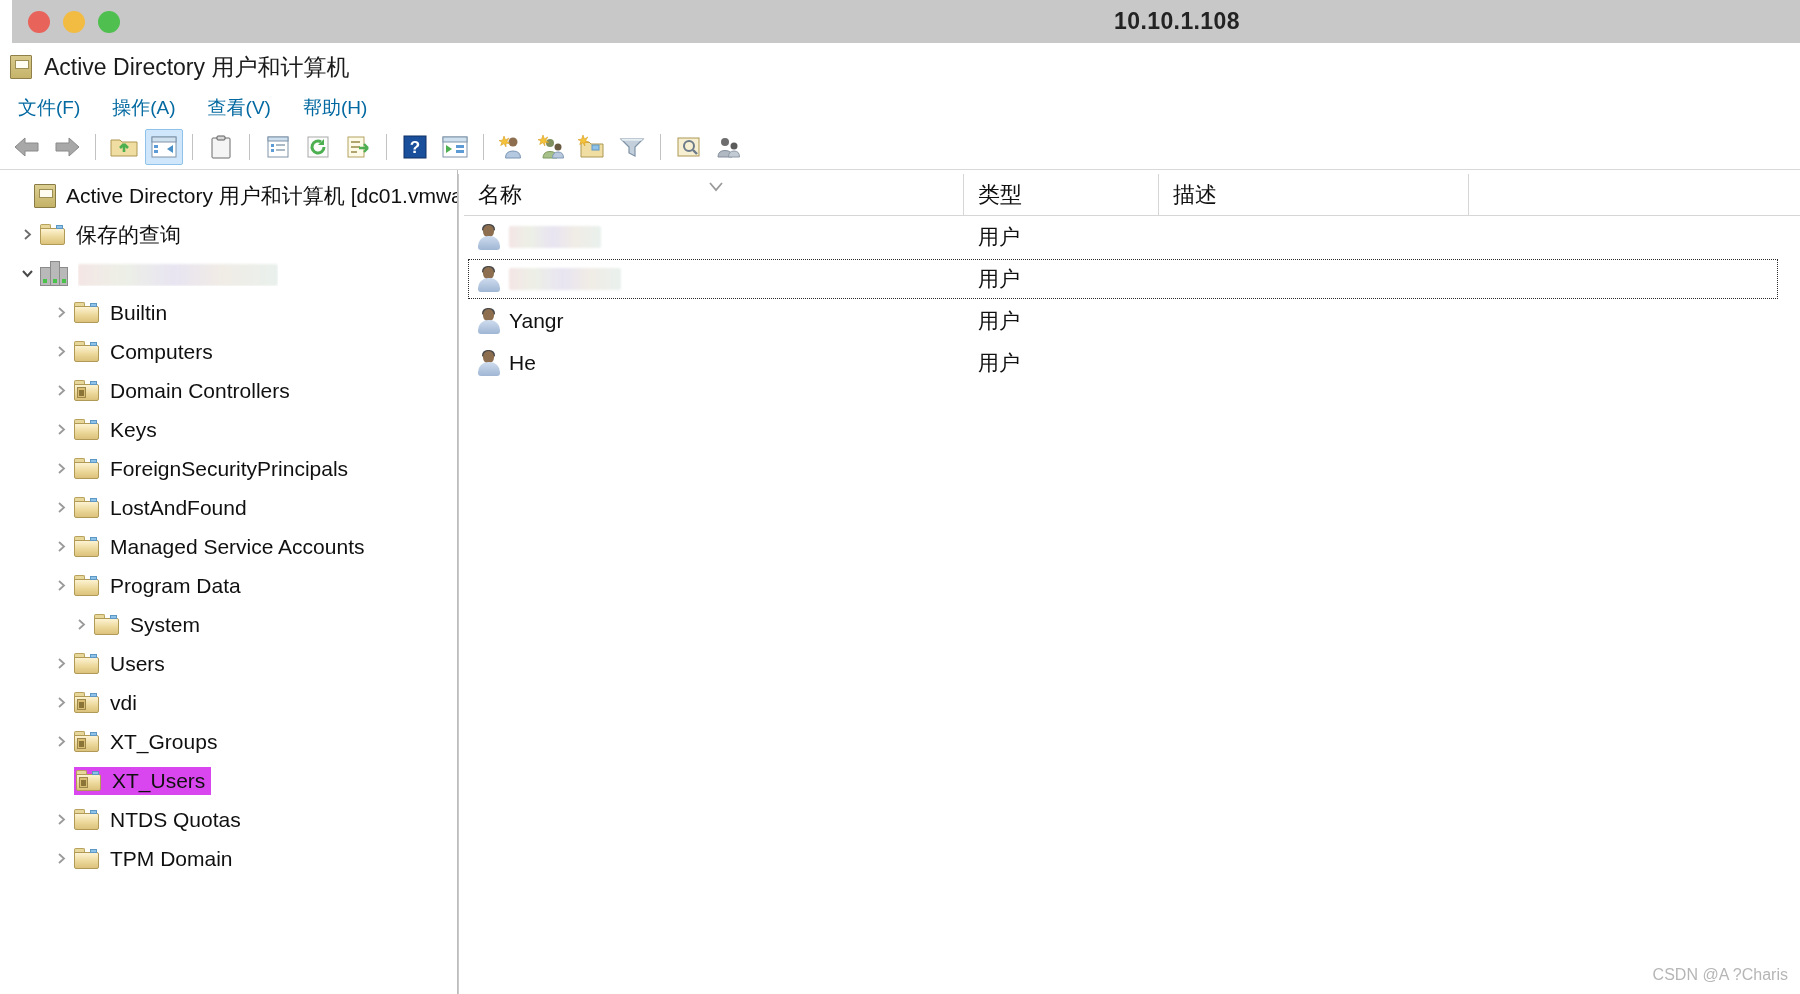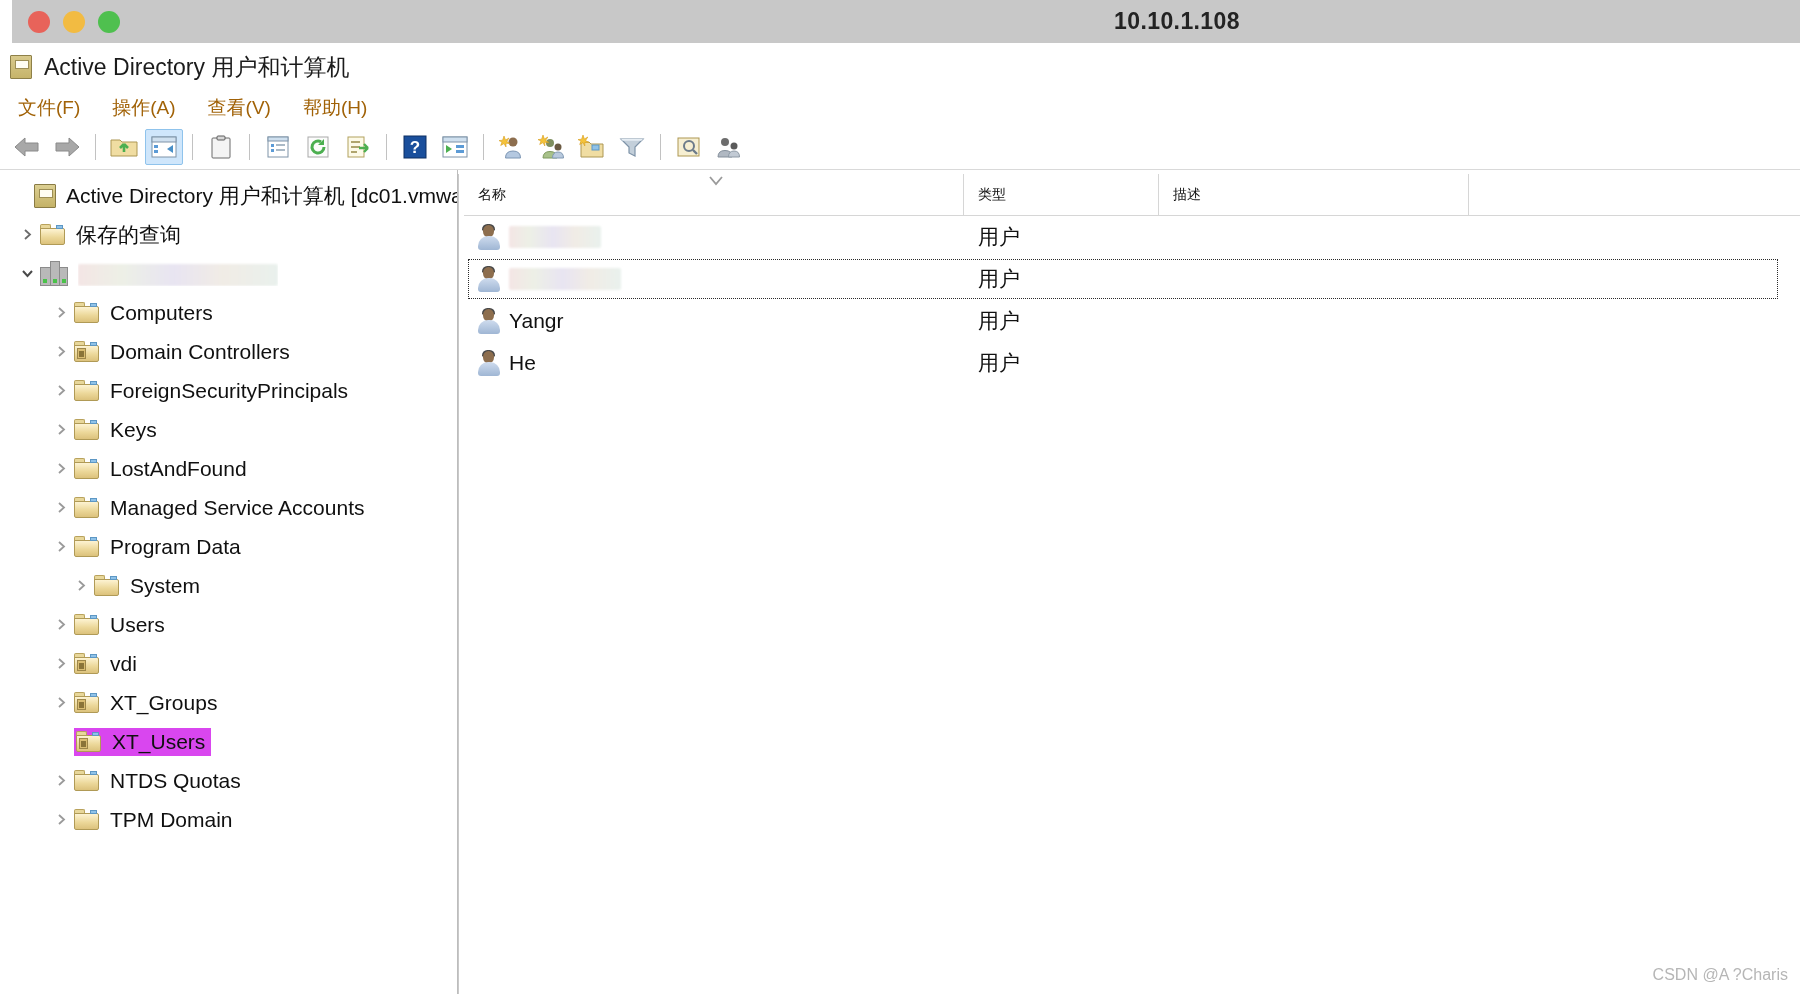--- a/index.html
+++ b/index.html
@@ -75,21 +75,21 @@
     color: #1b1b1b;
   }
 
   
   .menubar {
     display: flex; align-items: center;
     height: 34px;
     padding-left: 12px;
     gap: 20px;
     font-size: 19px;
-    color: #a16207;
+    color: #0369a1;
   }
   .menu-item { padding: 2px 6px; cursor: default; }
 
   
   .toolbar {
     display: flex; align-items: center;
     height: 45px;
     padding-left: 8px;
     gap: 2px;
     border-bottom: 1px solid #d9d9d9;
@@ -227,21 +227,21 @@
 
   
   .lv-header {
     display: flex;
     height: 42px;
     border-bottom: 1px solid #d6d6d6;
     background: #ffffff;
     position: relative;
   }
   .lv-th {
-    font-size: 14px;
+    font-size: 22px;
     color: #111;
     display: flex; align-items: center;
     padding-left: 14px;
     border-right: 1px solid #d6d6d6;
     position: relative;
   }
   .lv-th.name  { width: 500px; }
   .lv-th.type  { width: 195px; }
   .lv-th.desc  { width: 310px; }
   .lv-sort {
@@ -517,20 +517,33 @@
               <span class="blk b3"></span>
             <span class="led led1"></span>
               <span class="led led2"></span>
               <span class="led led3"></span>
           </span>
           <span class="tree-label">
             <span class="redact" style="width:200px"></span>
           </span>
         </div>
 
+        <div class="tree-row" style="padding-left:48px">
+          <span class="twisty">
+            <svg width="13" height="13" viewBox="0 0 13 13">
+                <path d="M4 2 L9 6.5 L4 11" fill="none" stroke="#9a9a9a" stroke-width="1.8"></path>
+              </svg>
+          </span>
+          <span class="folder">
+              <span class="tab"></span>
+              <span class="body"></span>
+              <span class="blue"></span>
+            </span>
+          <span class="tree-label">Builtin</span>
+        </div>
 
         <div class="tree-row" style="padding-left:48px">
           <span class="twisty">
             <svg width="13" height="13" viewBox="0 0 13 13">
                 <path d="M4 2 L9 6.5 L4 11" fill="none" stroke="#9a9a9a" stroke-width="1.8"></path>
               </svg>
           </span>
           <span class="folder">
               <span class="tab"></span>
               <span class="body"></span>
@@ -558,35 +571,35 @@
           <span class="twisty">
             <svg width="13" height="13" viewBox="0 0 13 13">
                 <path d="M4 2 L9 6.5 L4 11" fill="none" stroke="#9a9a9a" stroke-width="1.8"></path>
               </svg>
           </span>
           <span class="folder">
               <span class="tab"></span>
               <span class="body"></span>
               <span class="blue"></span>
             </span>
+          <span class="tree-label">Keys</span>
+        </div>
+
+        <div class="tree-row" style="padding-left:48px">
+          <span class="twisty">
+            <svg width="13" height="13" viewBox="0 0 13 13">
+                <path d="M4 2 L9 6.5 L4 11" fill="none" stroke="#9a9a9a" stroke-width="1.8"></path>
+              </svg>
+          </span>
+          <span class="folder">
+              <span class="tab"></span>
+              <span class="body"></span>
+              <span class="blue"></span>
+            </span>
           <span class="tree-label">ForeignSecurityPrincipals</span>
-        </div>
-
-        <div class="tree-row" style="padding-left:48px">
-          <span class="twisty">
-            <svg width="13" height="13" viewBox="0 0 13 13">
-                <path d="M4 2 L9 6.5 L4 11" fill="none" stroke="#9a9a9a" stroke-width="1.8"></path>
-              </svg>
-          </span>
-          <span class="folder">
-              <span class="tab"></span>
-              <span class="body"></span>
-              <span class="blue"></span>
-            </span>
-          <span class="tree-label">Keys</span>
         </div>
 
         <div class="tree-row" style="padding-left:48px">
           <span class="twisty">
             <svg width="13" height="13" viewBox="0 0 13 13">
                 <path d="M4 2 L9 6.5 L4 11" fill="none" stroke="#9a9a9a" stroke-width="1.8"></path>
               </svg>
           </span>
           <span class="folder">
               <span class="tab"></span>

